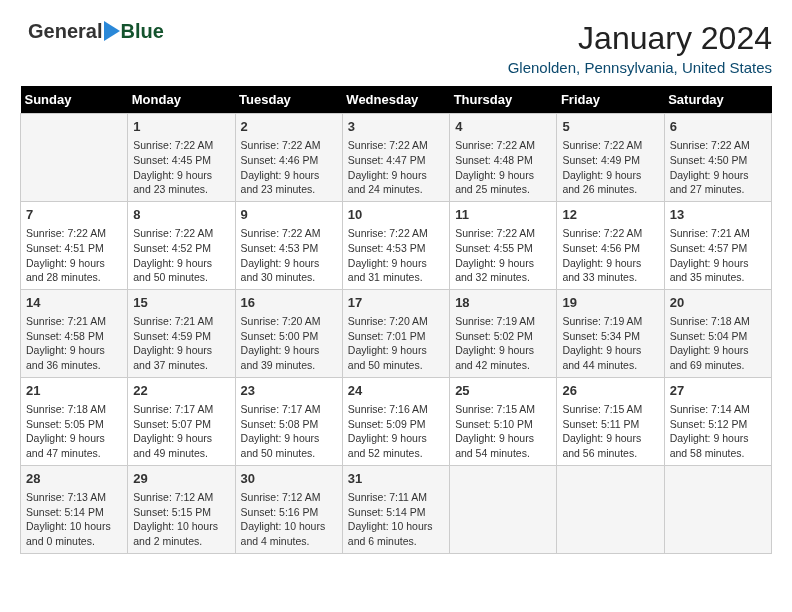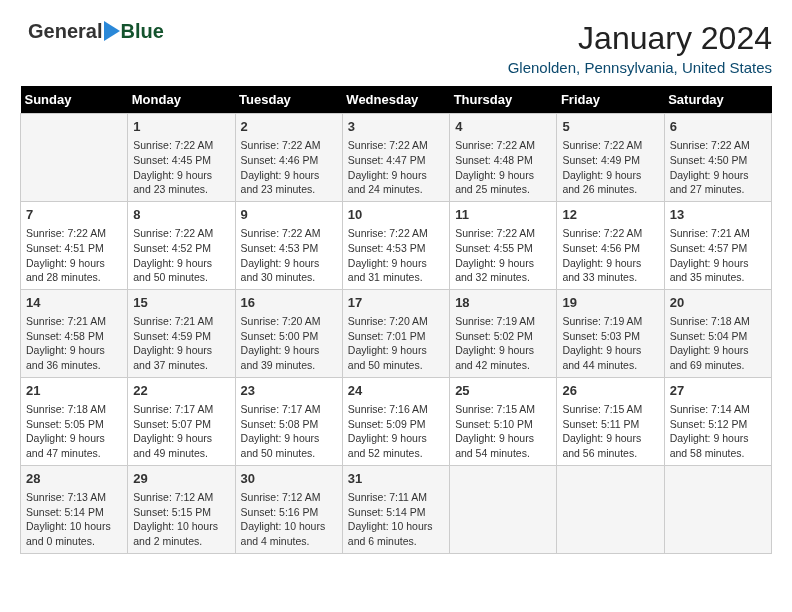--- a/index.html
+++ b/index.html
@@ -254,21 +254,21 @@
         <td>
           <div class="day-number">18</div>
           <div class="day-info">Sunrise: 7:19 AM</div>
           <div class="day-info">Sunset: 5:02 PM</div>
           <div class="day-info">Daylight: 9 hours</div>
           <div class="day-info">and 42 minutes.</div>
         </td>
         <td>
           <div class="day-number">19</div>
           <div class="day-info">Sunrise: 7:19 AM</div>
-          <div class="day-info">Sunset: 5:03 PM</div>
+          <div class="day-info">Sunset: 5:34 PM</div>
           <div class="day-info">Daylight: 9 hours</div>
           <div class="day-info">and 44 minutes.</div>
         </td>
         <td>
           <div class="day-number">20</div>
           <div class="day-info">Sunrise: 7:18 AM</div>
           <div class="day-info">Sunset: 5:04 PM</div>
           <div class="day-info">Daylight: 9 hours</div>
           <div class="day-info">and 69 minutes.</div>
         </td>

